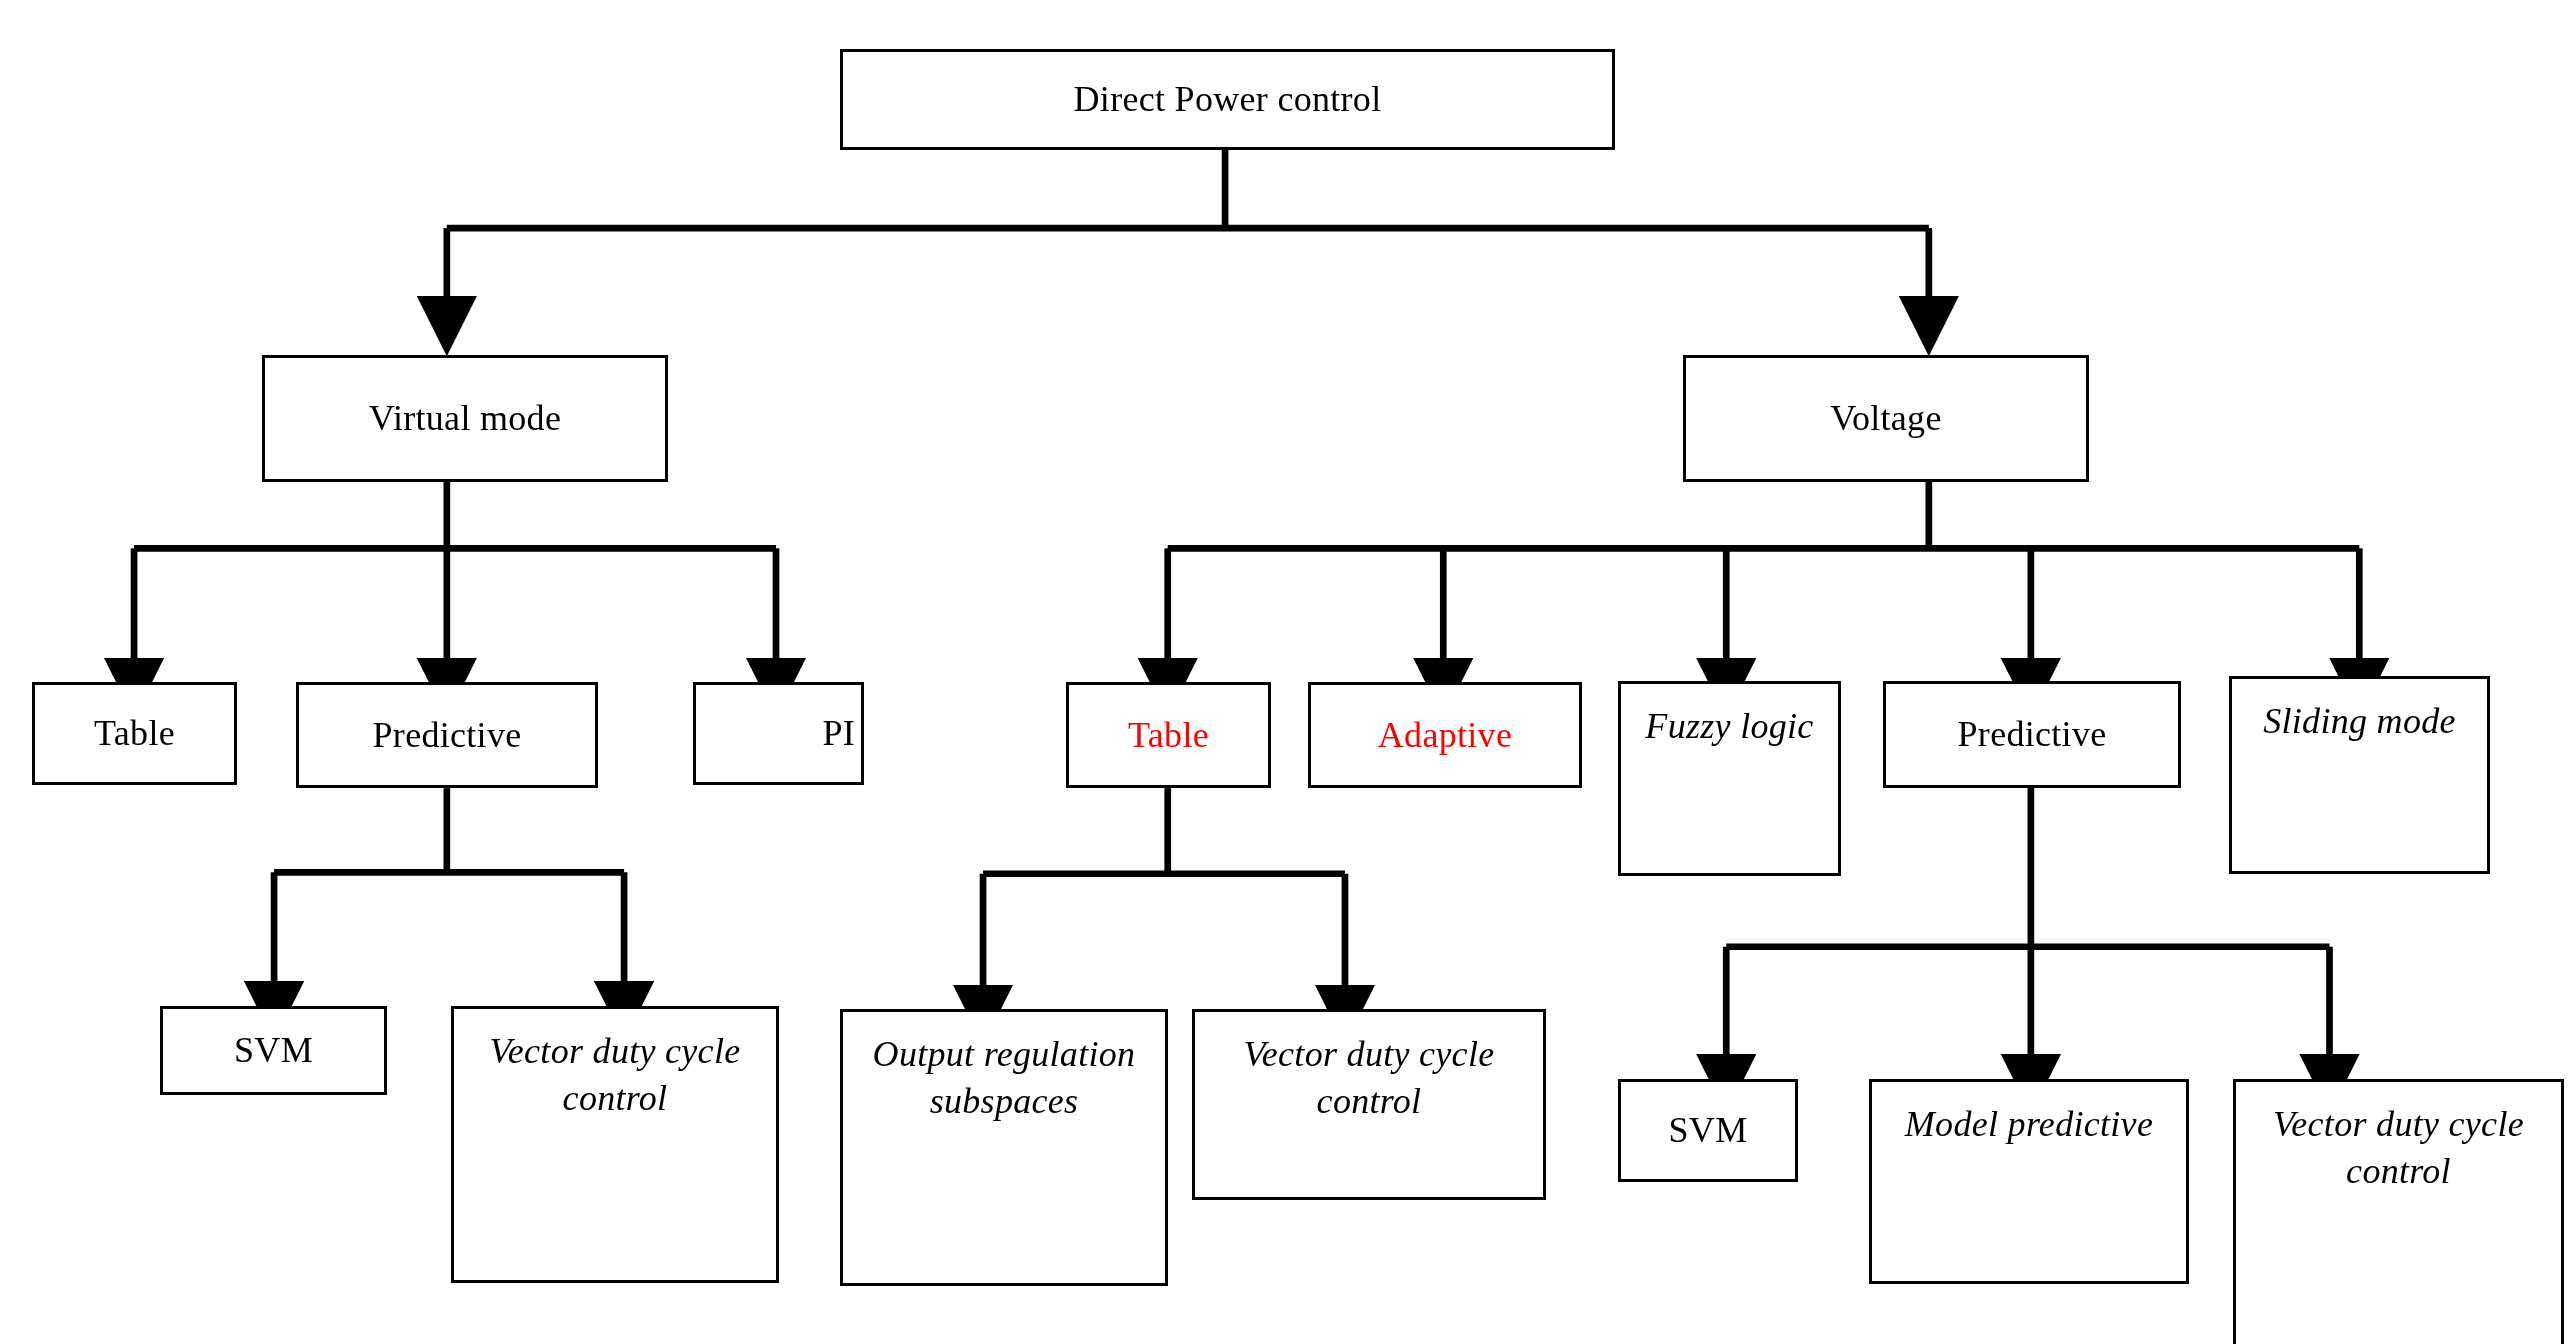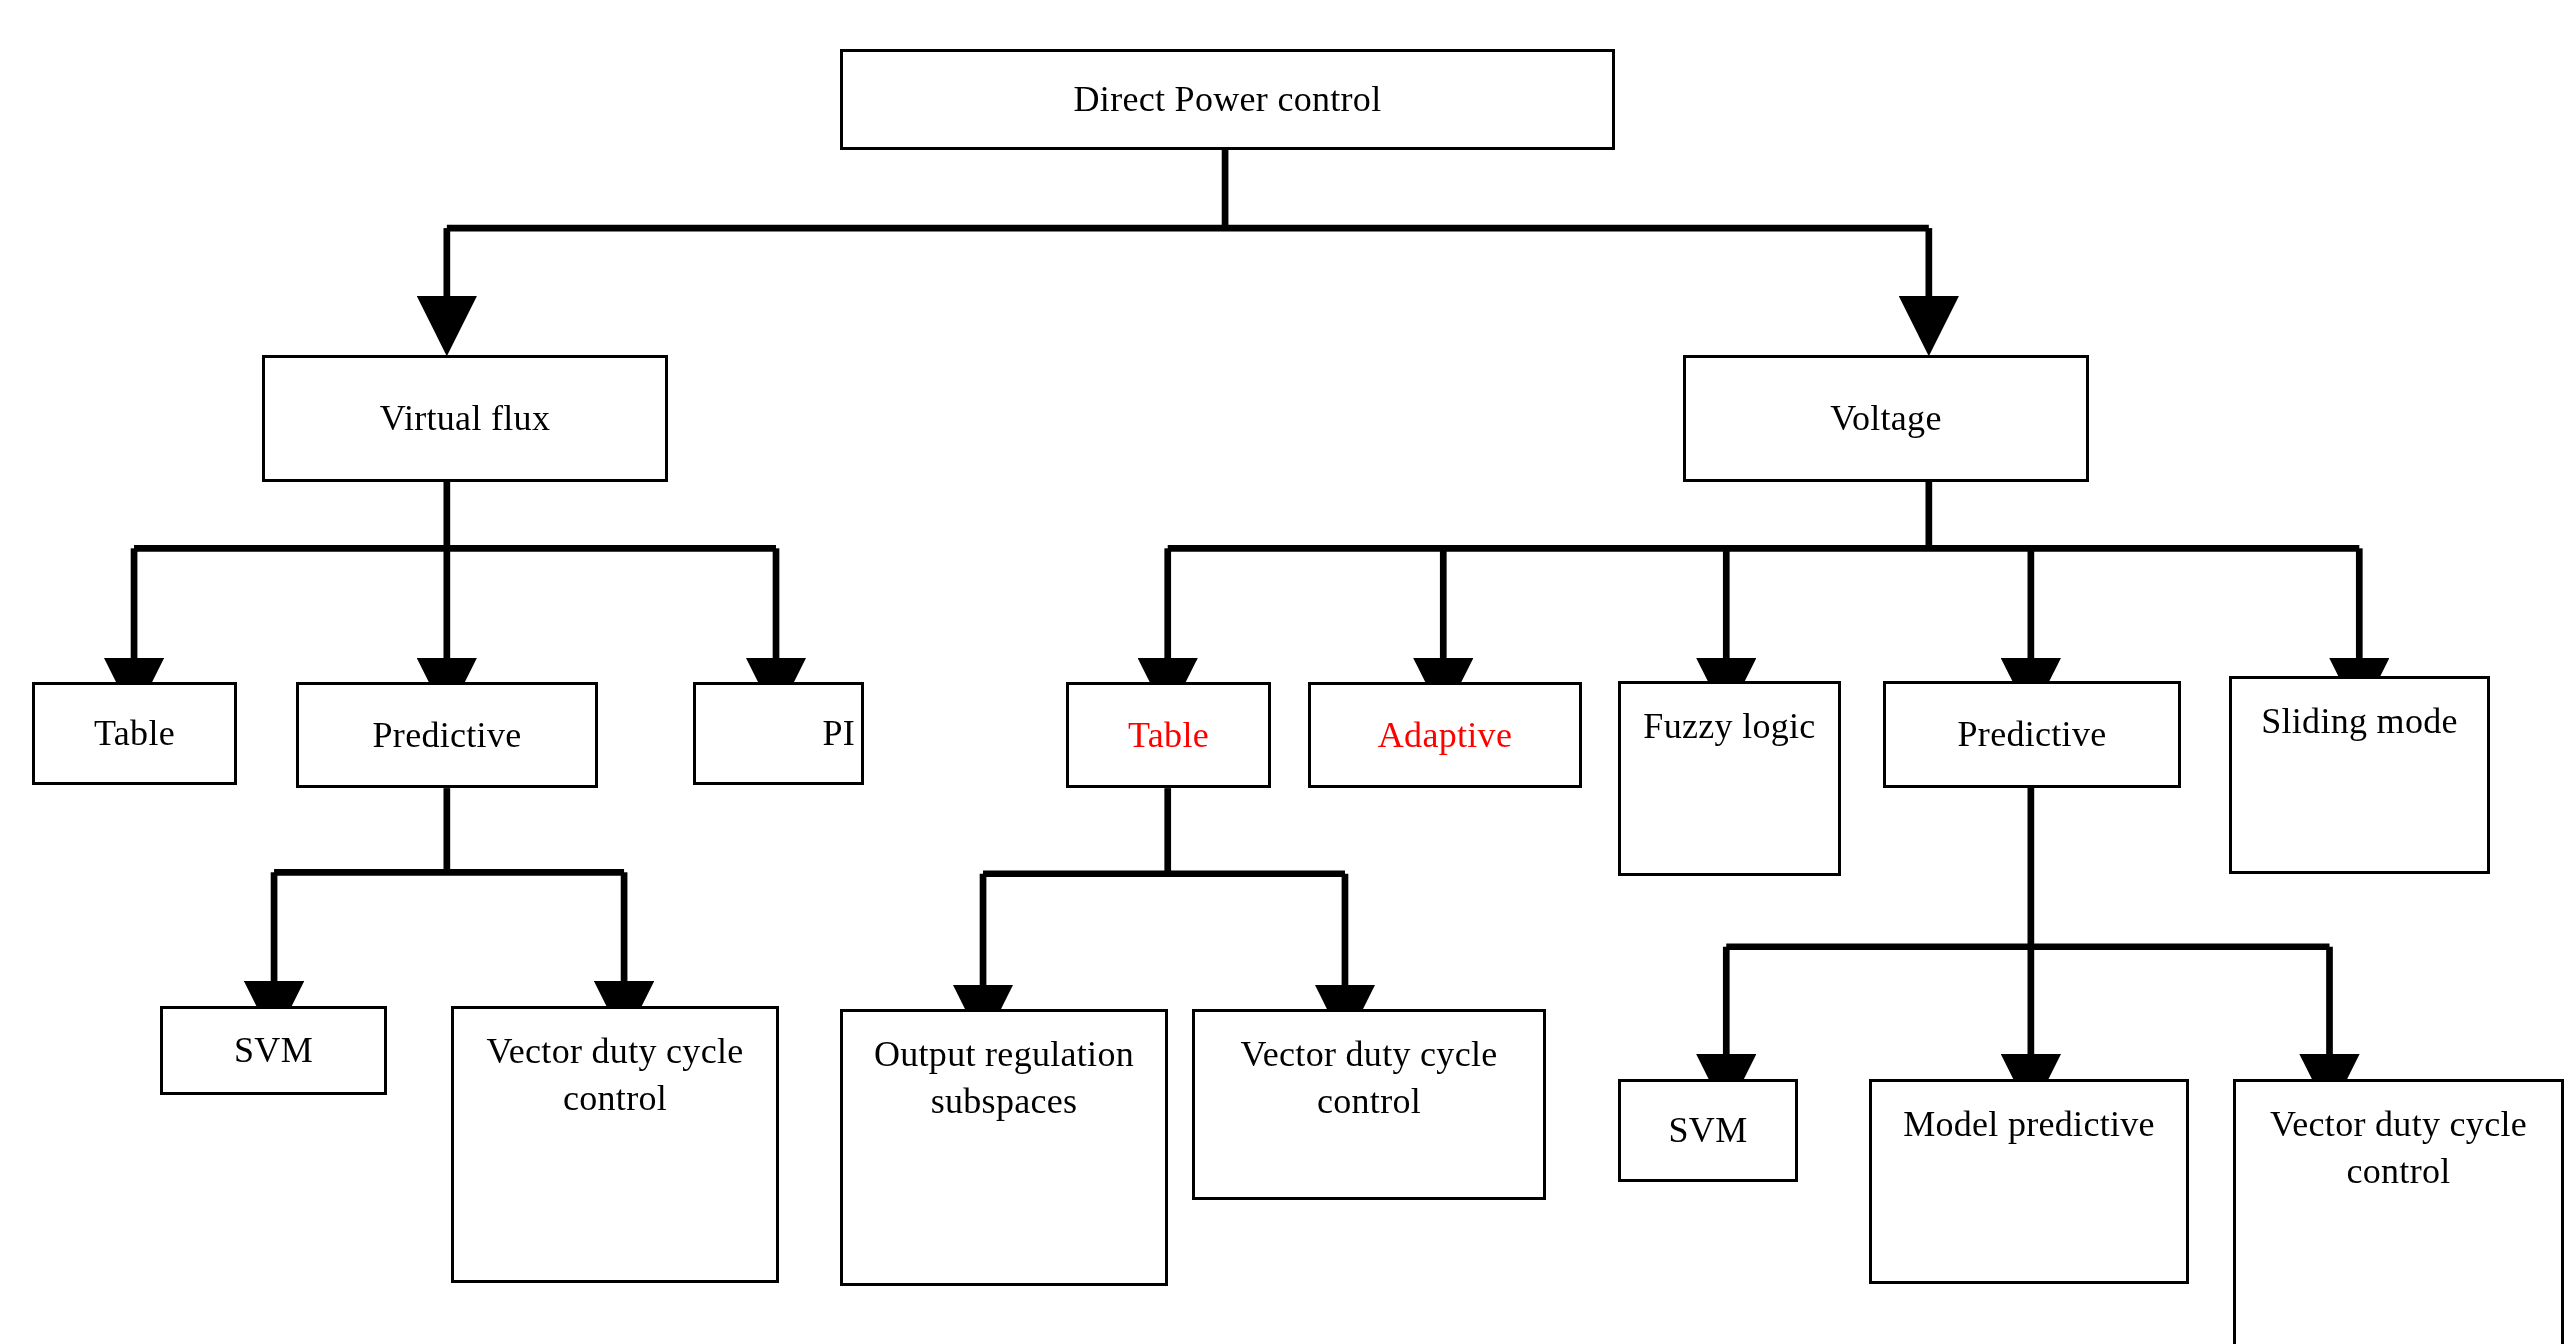--- a/index.html
+++ b/index.html
@@ -42,21 +42,21 @@
   }
   .node.top-aligned {
     align-items: flex-start;
   }
   .node .label {
     display: block;
     width: 100%;
     padding: 0 6px;
   }
   .node.red .label { color: #ff0000; }
-  .node.pad-top .label { padding-top: 19.4px; }
+  .node.pad-top .label { padding-top: 19.4px; font-style: italic; }
 </style>
 </head>
 <body>
 
 <div id="canvas">
 
   <svg id="wiring" viewBox="0 0 3459 1806" xmlns="http://www.w3.org/2000/svg">
     <defs>
       <marker id="arrow" markerWidth="10" markerHeight="9" refX="1" refY="4.5" orient="auto" markerUnits="strokeWidth">
         <path d="M0,0 L0,9 L9,4.5 z" fill="#000000"></path>
@@ -109,21 +109,21 @@
       <path d="M2727,1235 L2727,1388" marker-end="url(#arrow)"></path>
       <path d="M3128,1235 L3128,1388" marker-end="url(#arrow)"></path>
     </g>
   </svg>
 
   <div class="node" style="left:840px; top:22.3px; width:775px; height:101px;">
     <span class="label">Direct Power control</span>
   </div>
 
   <div class="node" style="left:262px; top:328px; width:406px; height:127px;">
-    <span class="label">Virtual flux</span>
+    <span class="label">Virtual mode</span>
   </div>
 
   <div class="node" style="left:1683px; top:328px; width:406px; height:127px;">
     <span class="label">Voltage</span>
   </div>
 
   <div class="node" style="left:32px; top:655px; width:205px; height:103px;">
     <span class="label">Table</span>
   </div>
 

